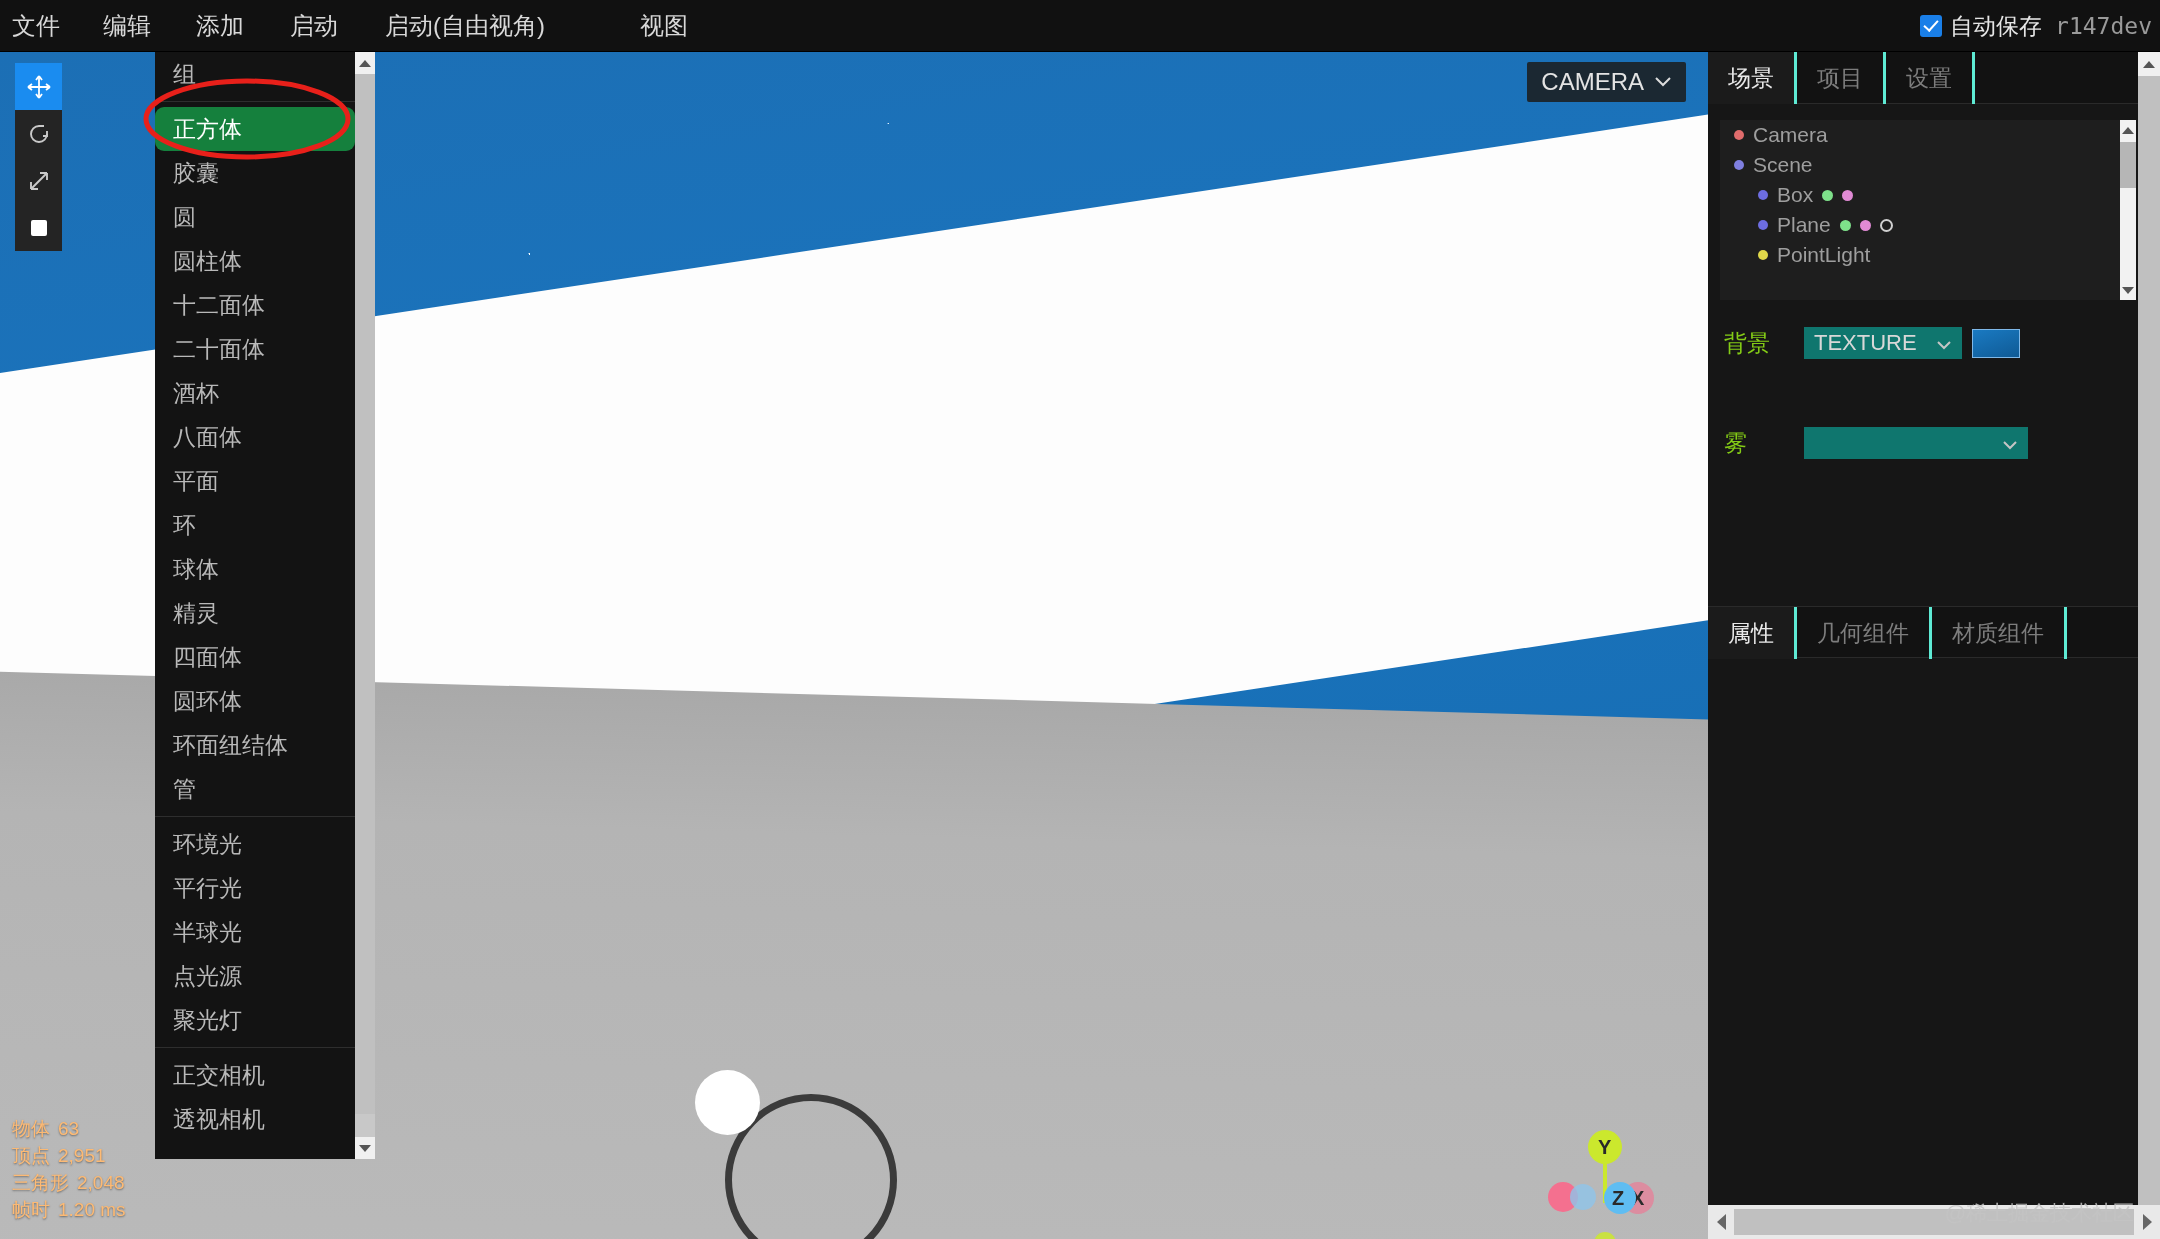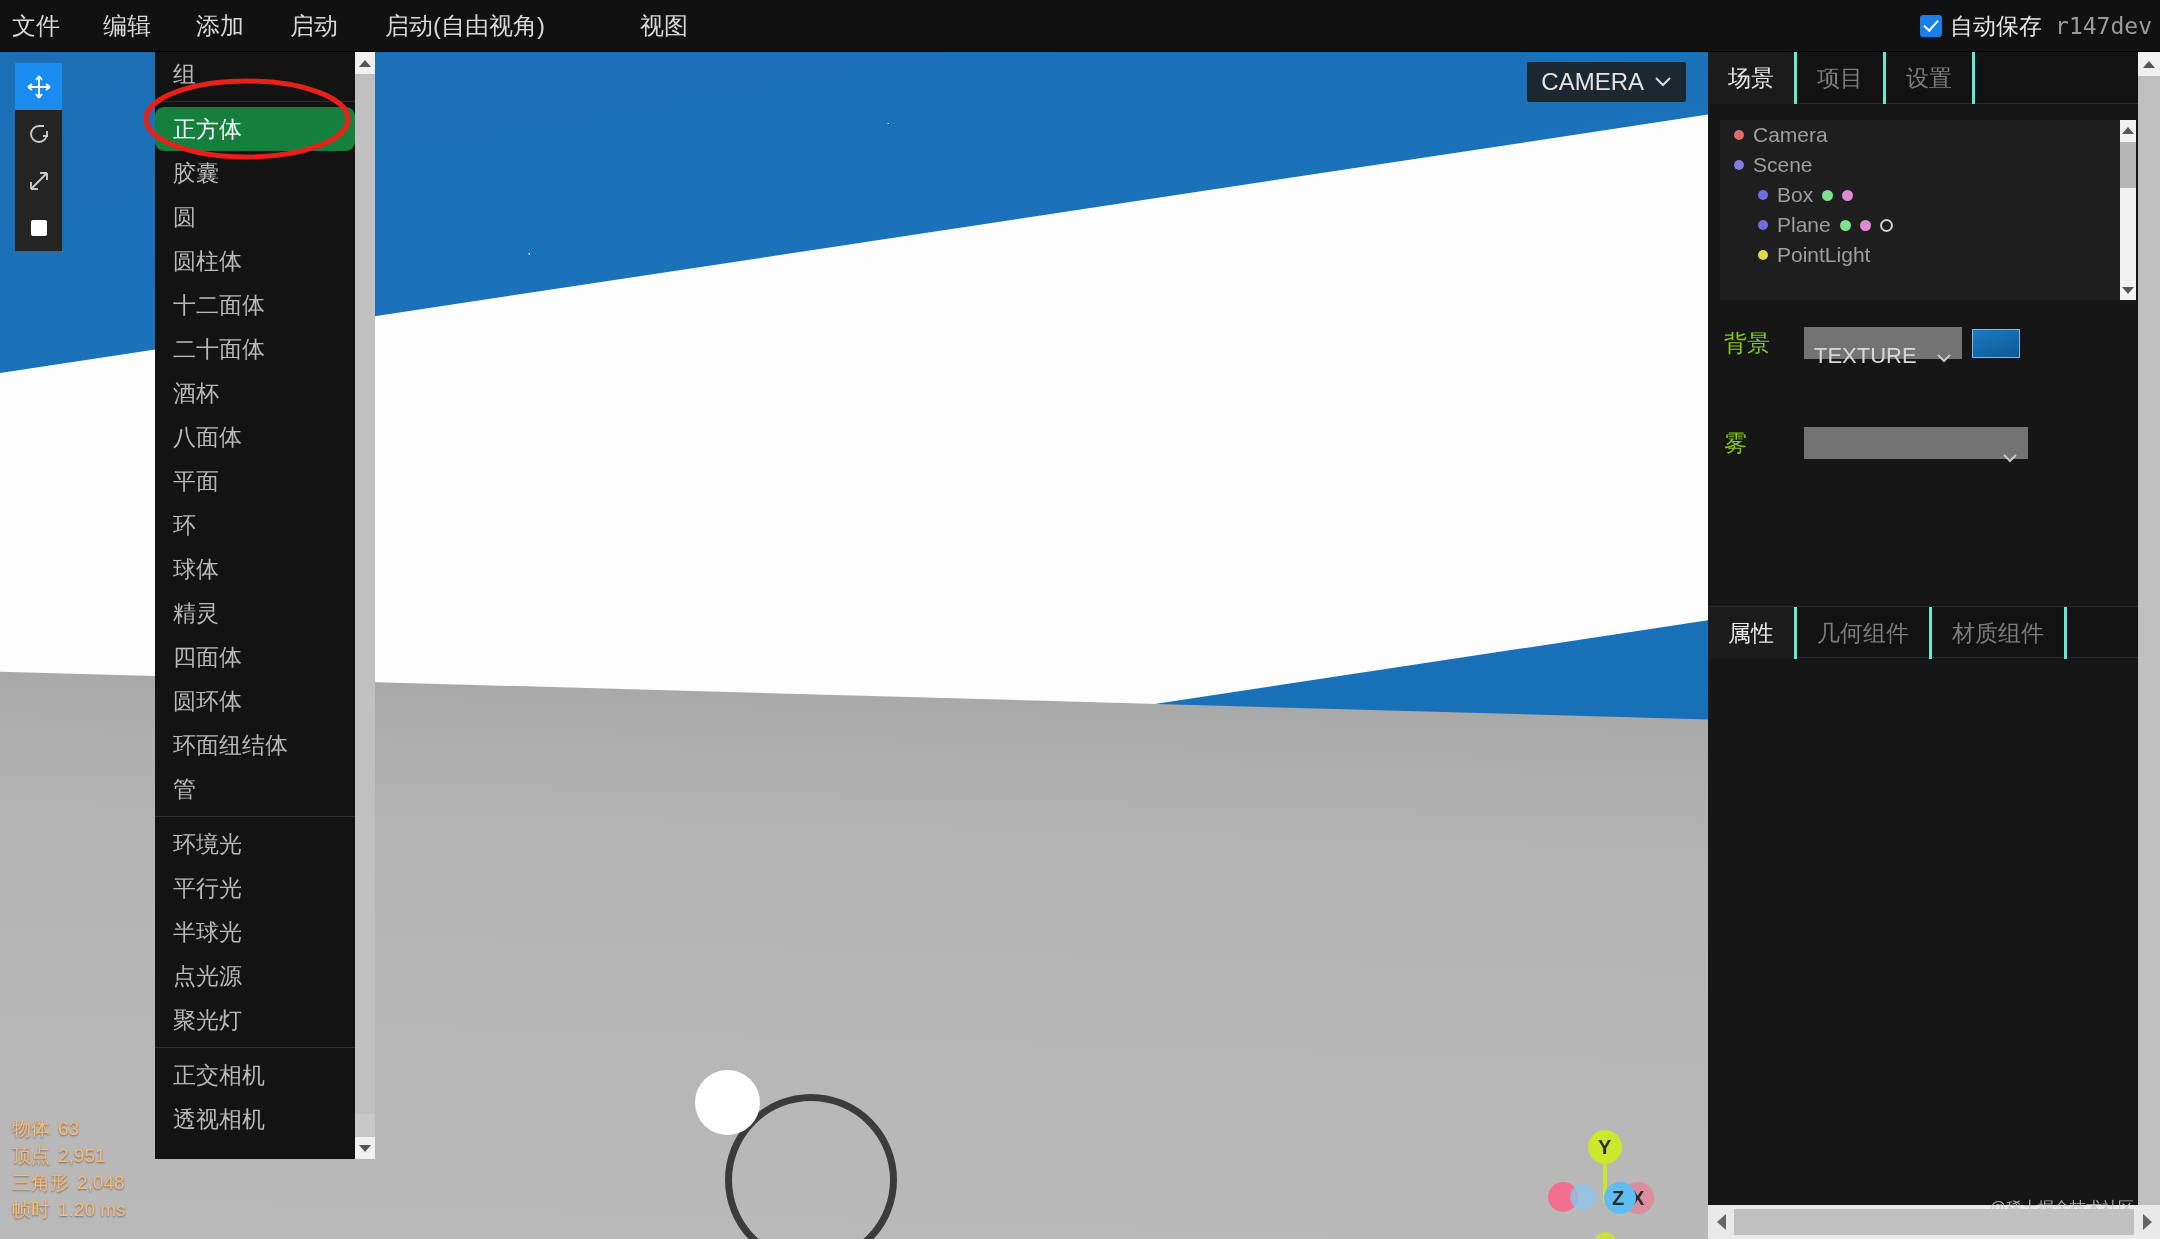--- a/index.html
+++ b/index.html
@@ -133,34 +133,34 @@
   .omat{width:13px;height:13px;border-radius:50%;border:2px solid #cfcfcf;flex:none;}
   #outliner-sb{position:absolute;left:412px;top:68px;width:16px;height:180px;
             background:#f2f2f2;}
   #outliner-sb .oth{position:absolute;left:0;top:22px;width:16px;height:46px;background:#b6b6b6;}
   #outliner-sb .oar{position:absolute;left:0;width:16px;height:20px;display:flex;
             align-items:center;justify-content:center;}
   #outliner-sb .oar.up{top:0;} #outliner-sb .oar.dn{bottom:0;}
 
   .prow{position:absolute;left:16px;width:410px;height:38px;display:flex;align-items:center;}
   .plabel{width:80px;color:#84cc16;font-size:23px;}
-  .psel{height:32px;background:#737373;color:#d8d8d8;font-size:22px;
-        display:flex;padding:16px 10px;cursor:pointer;position:relative;}
+  .psel{height:32px;background:#0f766e;color:#d8d8d8;font-size:22px;
+        display:flex;align-items:center;padding:16px 10px;cursor:pointer;position:relative;}
   .psel .cv{position:absolute;right:10px;}
   #bg-swatch{width:48px;height:29px;margin-left:10px;border:1px solid #7fb8e8;
         background:linear-gradient(160deg,#1a7ac2,#0f5a95);cursor:pointer;}
 
   
   #panel-sb{position:absolute;right:0;top:0;width:22px;height:1187px;background:#c8c8c8;}
   #panel-sb .pth{position:absolute;left:0;top:24px;width:22px;height:1140px;background:#c0c0c0;}
   #panel-sb .par{position:absolute;left:0;width:22px;height:24px;background:#f0f0f0;
         display:flex;align-items:center;justify-content:center;}
   #panel-sb .par.up{top:0;} #panel-sb .par.dn{bottom:0;}
 
-  #watermark{position:absolute;right:26px;bottom:20px;color:#c4c4c4;font-size:16px;
+  #watermark{position:absolute;right:26px;bottom:12px;color:#c4c4c4;font-size:21px;
         opacity:.85;pointer-events:none;margin-top:40px;}
   #hsb-wrap{position:absolute;left:1708px;bottom:0;width:452px;height:34px;background:#e9e9e9;}
   #hsb-wrap .hth{position:absolute;left:26px;top:4px;width:400px;height:26px;background:#c0c0c0;}
   #hsb-wrap .har{position:absolute;top:0;width:26px;height:34px;display:flex;
         align-items:center;justify-content:center;}
   #hsb-wrap .har.l{left:0;} #hsb-wrap .har.r{right:0;}
   .tri-l{width:0;height:0;border-top:8px solid transparent;border-bottom:8px solid transparent;border-right:9px solid #666;}
   .tri-r{width:0;height:0;border-top:8px solid transparent;border-bottom:8px solid transparent;border-left:9px solid #666;}
 </style>
 </head>

